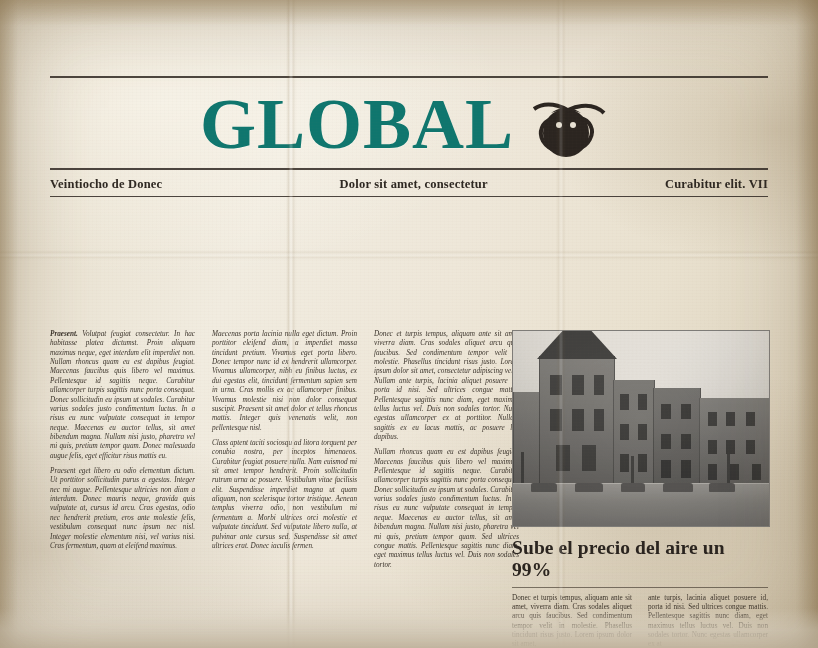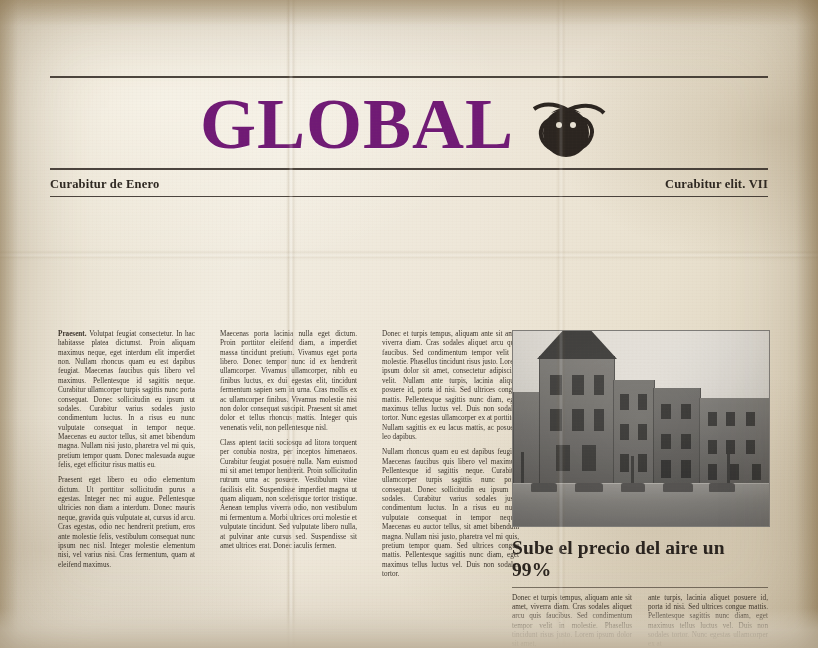--- a/index.html
+++ b/index.html
@@ -100,21 +100,21 @@
     height: 80px;
     display: flex;
     align-items: center;
     justify-content: center;
   }
   #masthead .word {
     font-family: "Liberation Serif", serif;
     font-weight: 700;
     font-size: 72px;
     letter-spacing: 1px;
-    color: #701a75;
+    color: #0f766e;
     line-height: 1;
     text-shadow: 0 1px 0 rgba(255,255,255,0.25);
   }
   #globe {
     width: 96px;
     height: 74px;
     margin: 0 4px;
     position: relative;
     top: 2px;
   }
@@ -147,21 +147,21 @@
   }
   .col {
     width: 145px;
     font-size: 7.2px;
     line-height: 1.30;
     text-align: justify;
     color: #3a332b;
     font-family: "Liberation Serif", serif;
     hyphens: auto;
   }
-  .col p { margin: 0 0 6px 8px; }
+  .col p { margin: 0 0 6px 0; font-style: italic; }
   .col p.lead::first-letter { font-weight: 700; }
   .lead-in { font-weight: 700; }
 
   
   #feature {
     position: absolute;
     left: 512px;
     top: 330px;
     width: 256px;
   }
@@ -299,21 +299,22 @@
             <circle cx="41" cy="36" r="3"></circle>
             <circle cx="55" cy="36" r="3"></circle>
           </g>
         </svg>
       </span>
     </div>
 
     <div class="rule" id="rule-under-title"></div>
 
     <div id="dateline">
-      <span class="left">Curabitur de Enero</span>
+      <span class="left">Veintiocho de Donec</span>
+      <span class="center">Dolor sit amet, consectetur</span>
       <span class="right">Curabitur elit. VII</span>
     </div>
 
     <div class="rule" id="rule-under-dateline"></div>
 
     <div id="columns">
 
       <div class="col">
         <p class="lead"><span class="lead-in">Praesent.</span> <span>Volutpat feugiat consectetur. In hac habitasse platea dictumst. Proin aliquam maximus neque, eget interdum elit imperdiet non. Nullam rhoncus quam eu est dapibus feugiat. Maecenas faucibus quis libero vel maximus. Pellentesque id sagittis neque. Curabitur ullamcorper turpis sagittis nunc porta consequat. Donec sollicitudin eu ipsum ut sodales. Curabitur varius sodales justo condimentum luctus. In a risus eu nunc vulputate consequat in tempor neque. Maecenas eu auctor tellus, sit amet bibendum magna. Nullam nisi justo, pharetra vel mi quis, pretium tempor quam. Donec malesuada augue felis, eget efficitur risus mattis eu.</span></p>
         <p>Praesent eget libero eu odio elementum dictum. Ut porttitor sollicitudin purus a egestas. Integer nec mi augue. Pellentesque ultricies non diam a interdum. Donec mauris neque, gravida quis vulputate at, cursus id arcu. Cras egestas, odio nec hendrerit pretium, eros ante molestie felis, vestibulum consequat nunc ipsum nec nisl. Integer molestie elementum nisi, vel varius nisi. Cras fermentum, quam at eleifend maximus.</p>

